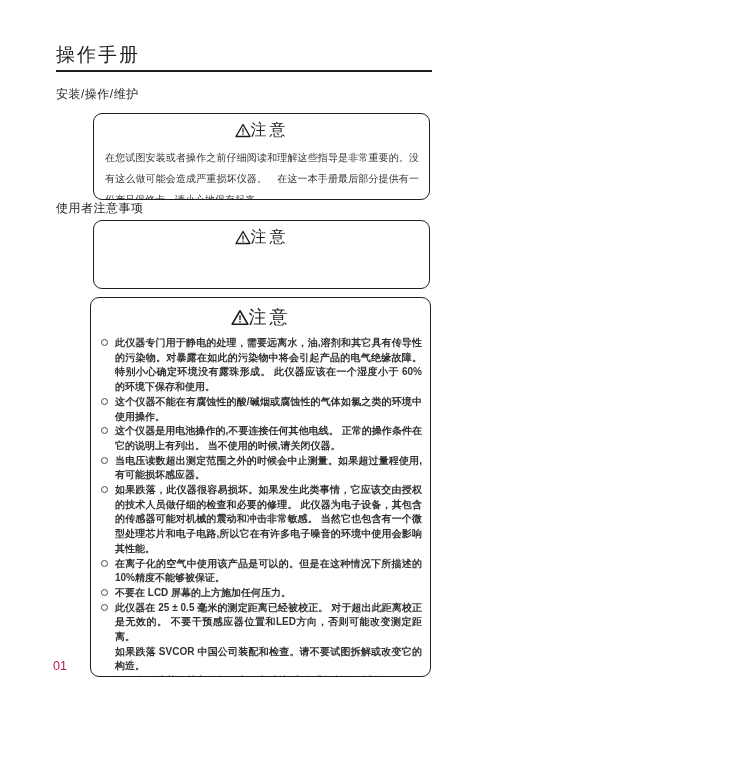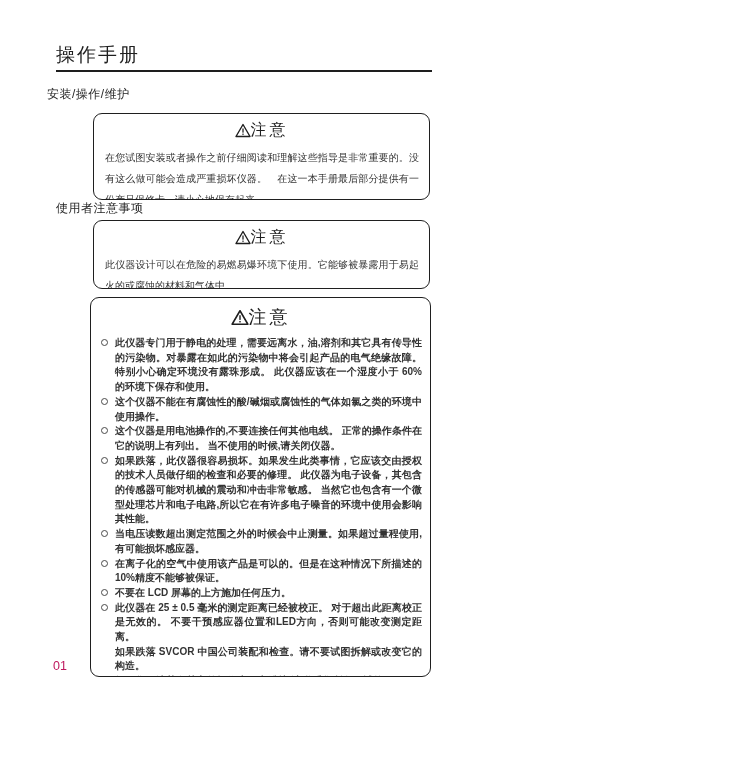--- a/index.html
+++ b/index.html
@@ -16,21 +16,21 @@
     position:absolute; left:56px; top:42px;
     font-size:19px; letter-spacing:2px; color:#1f1f1f;
   }
   .title-rule {
     position:absolute; left:56px; top:70px;
     width:376px; height:2px; background:#1e1e1e;
   }
   .section-label {
     position:absolute; font-size:12px; letter-spacing:0.5px; color:#262626;
   }
-  .label-install { left:47px; top:86px; }
+  .label-install { left:56px; top:86px; }
   .label-user   { left:56px; top:200px; }
 
   .cbox {
     position:absolute;
     border:1.6px solid #1f1f1f;
     border-radius:9px;
     background:#ffffff;
     box-sizing:border-box;
     overflow:hidden;
   }
@@ -105,21 +105,20 @@
     <div class="cbox-heading">
       <span class="warn-icon">
         <svg width="16" height="15" viewBox="0 0 24 22" aria-hidden="true">
           <path d="M12 2 L22.5 20 H1.5 Z" fill="none" stroke="currentColor" stroke-width="2.1" stroke-linejoin="round"></path>
           <rect x="11.05" y="8" width="1.9" height="6.2" fill="currentColor"></rect>
           <rect x="11.05" y="15.6" width="1.9" height="2" fill="currentColor"></rect>
         </svg>
       </span>
       <span>注意</span>
     </div>
-    <div class="cbox-body">此仪器设计可以在危险的易燃易爆环境下使用。它能够被暴露用于易起火的或腐蚀的材料和气体中。</div>
   </div>
 
   <div class="cbox box-precautions">
     <div class="cbox-heading">
       <span class="warn-icon">
         <svg width="18" height="17" viewBox="0 0 24 22" aria-hidden="true">
           <path d="M12 2 L22.5 20 H1.5 Z" fill="none" stroke="currentColor" stroke-width="2.1" stroke-linejoin="round"></path>
           <rect x="11.05" y="8" width="1.9" height="6.2" fill="currentColor"></rect>
           <rect x="11.05" y="15.6" width="1.9" height="2" fill="currentColor"></rect>
         </svg>
@@ -152,30 +151,30 @@
     <span class="item-text">
             <div class="para">这个仪器是用电池操作的,不要连接任何其他电线。 正常的操作条件在它的说明上有列出。 当不使用的时候,请关闭仪器。</div>
           </span>
   </div>
 
   <div class="pitem">
     <span class="marker">
       <span class="marker-circle"></span>
     </span>
     <span class="item-text">
+            <div class="para">当电压读数超出测定范围之外的时候会中止测量。如果超过量程使用,有可能损坏感应器。</div>
+          </span>
+  </div>
+
+  <div class="pitem">
+    <span class="marker">
+      <span class="marker-circle"></span>
+    </span>
+    <span class="item-text">
             <div class="para">如果跌落，此仪器很容易损坏。如果发生此类事情，它应该交由授权的技术人员做仔细的检查和必要的修理。 此仪器为电子设备，其包含的传感器可能对机械的震动和冲击非常敏感。 当然它也包含有一个微型处理芯片和电子电路,所以它在有许多电子噪音的环境中使用会影响其性能。</div>
-          </span>
-  </div>
-
-  <div class="pitem">
-    <span class="marker">
-      <span class="marker-circle"></span>
-    </span>
-    <span class="item-text">
-            <div class="para">当电压读数超出测定范围之外的时候会中止测量。如果超过量程使用,有可能损坏感应器。</div>
           </span>
   </div>
 
   <div class="pitem">
     <span class="marker">
       <span class="marker-circle"></span>
     </span>
     <span class="item-text">
             <div class="para">在离子化的空气中使用该产品是可以的。但是在这种情况下所描述的10%精度不能够被保证。</div>
           </span>

